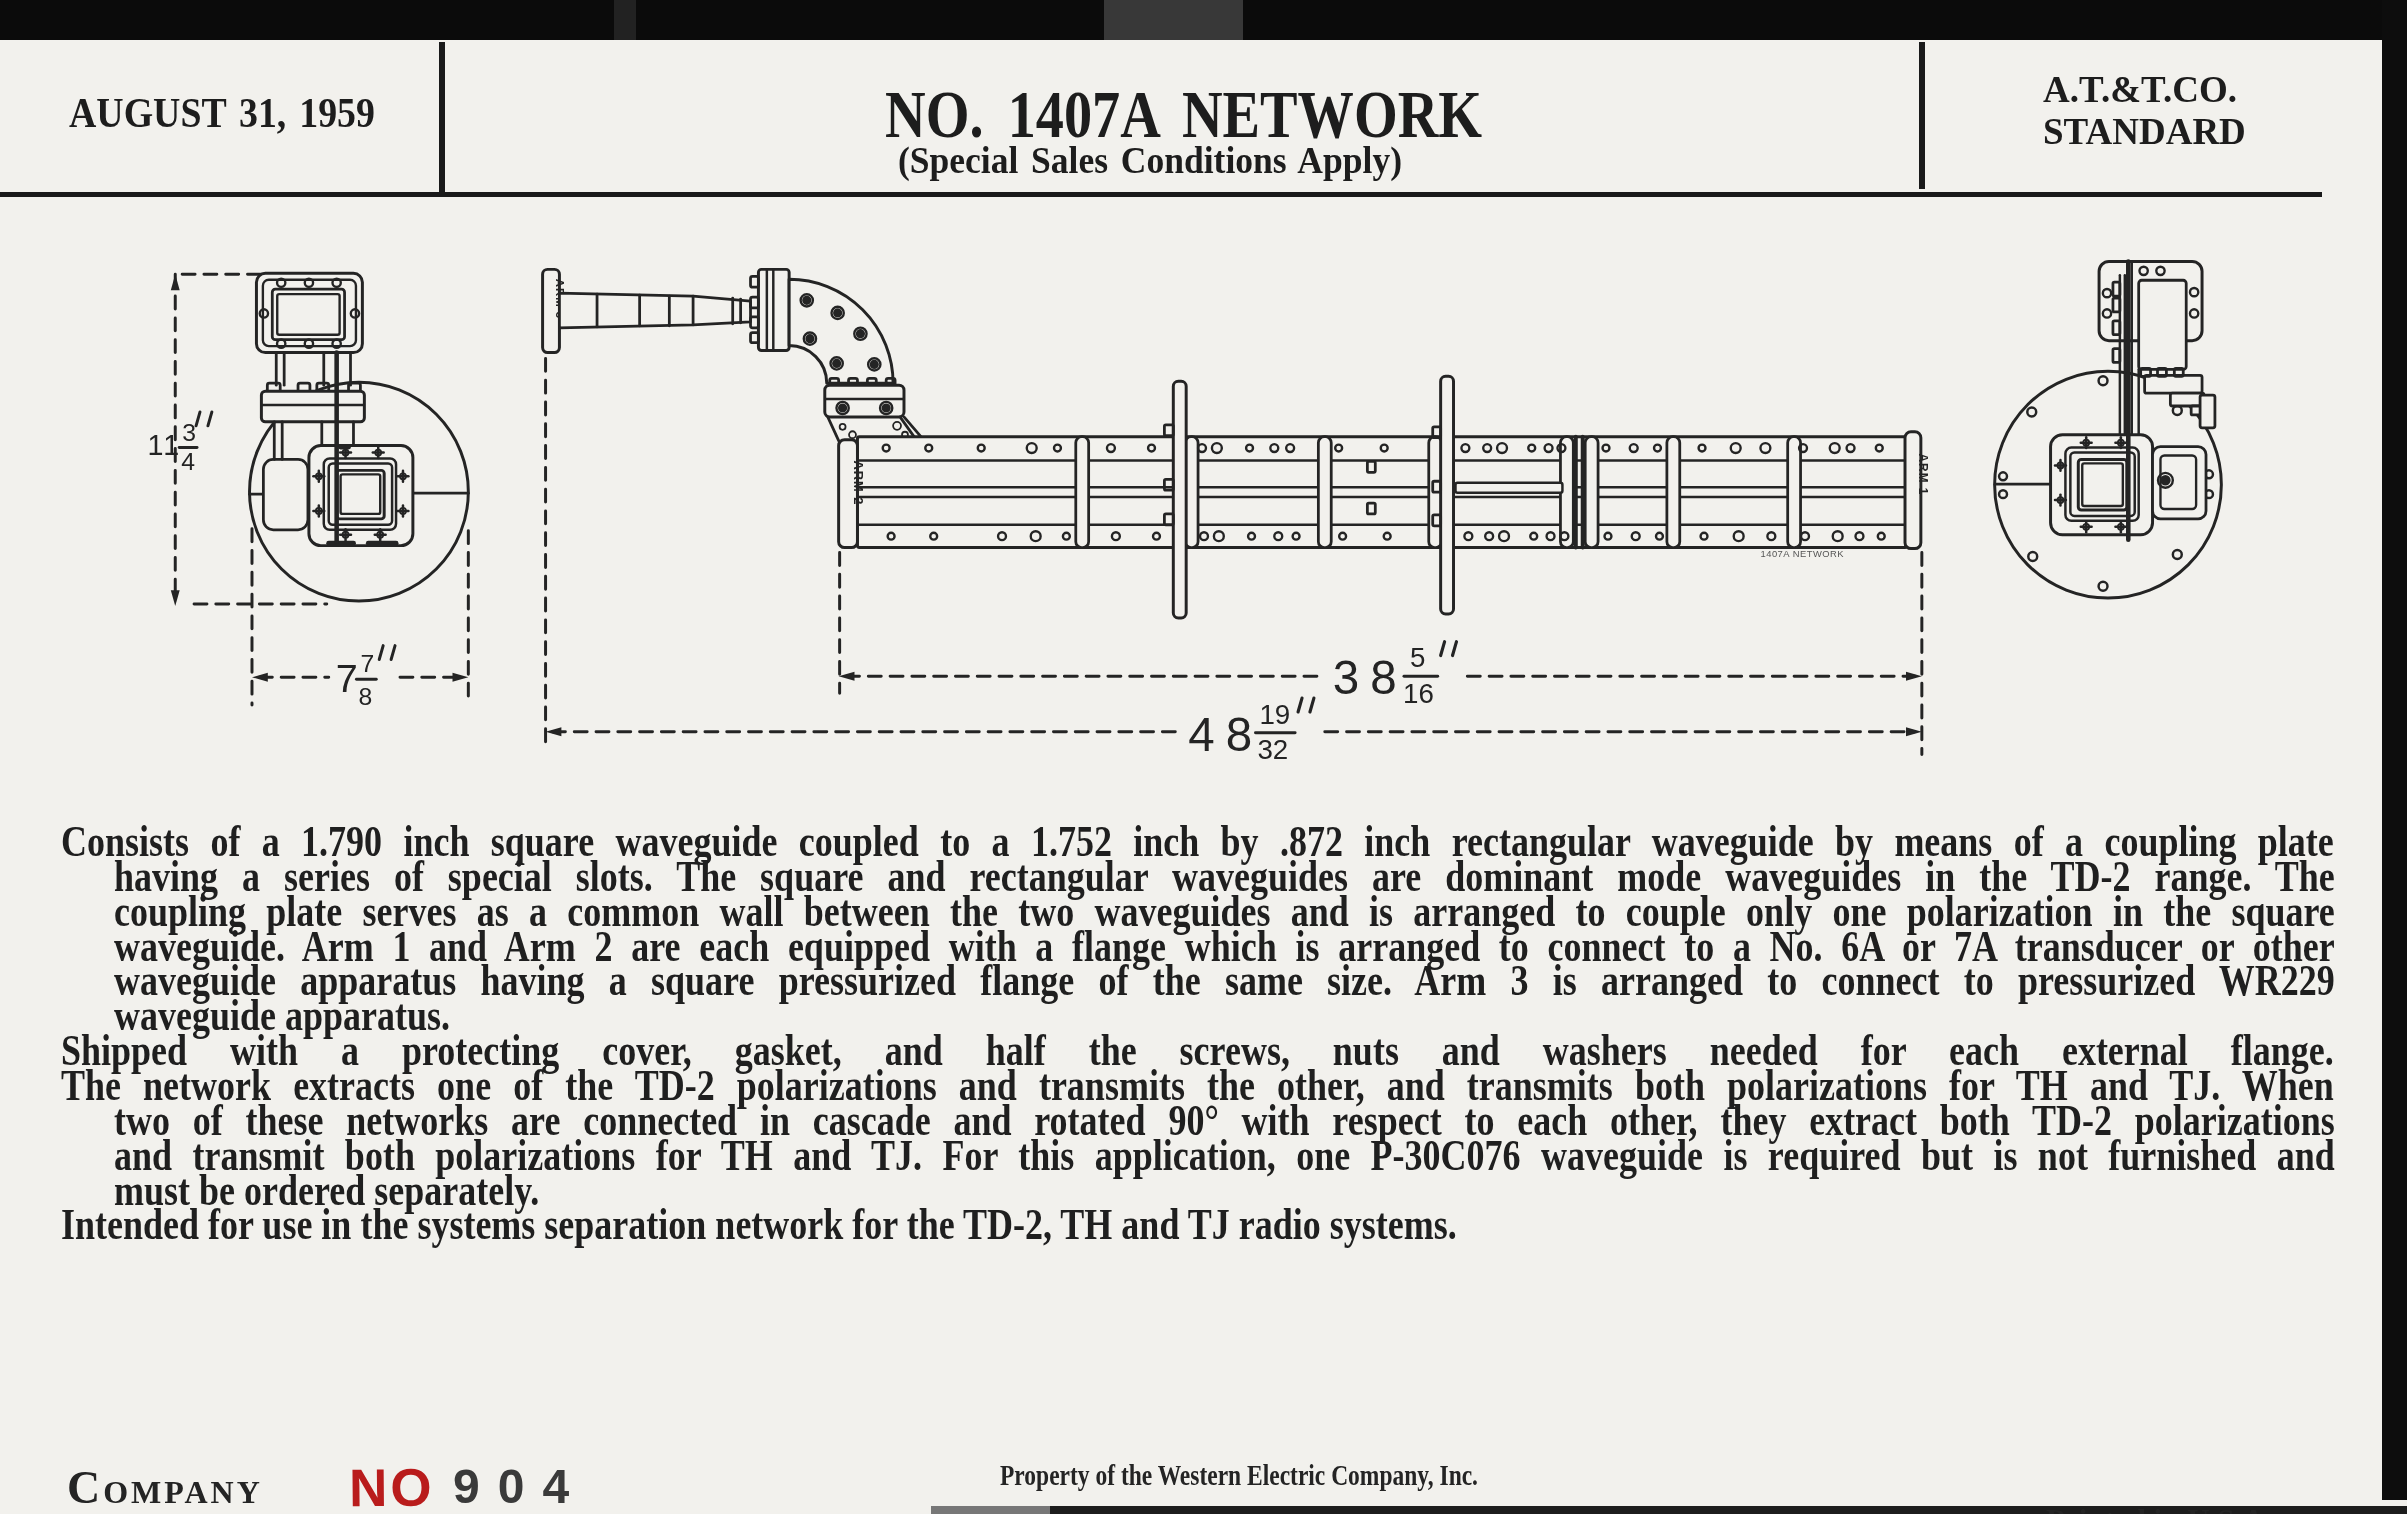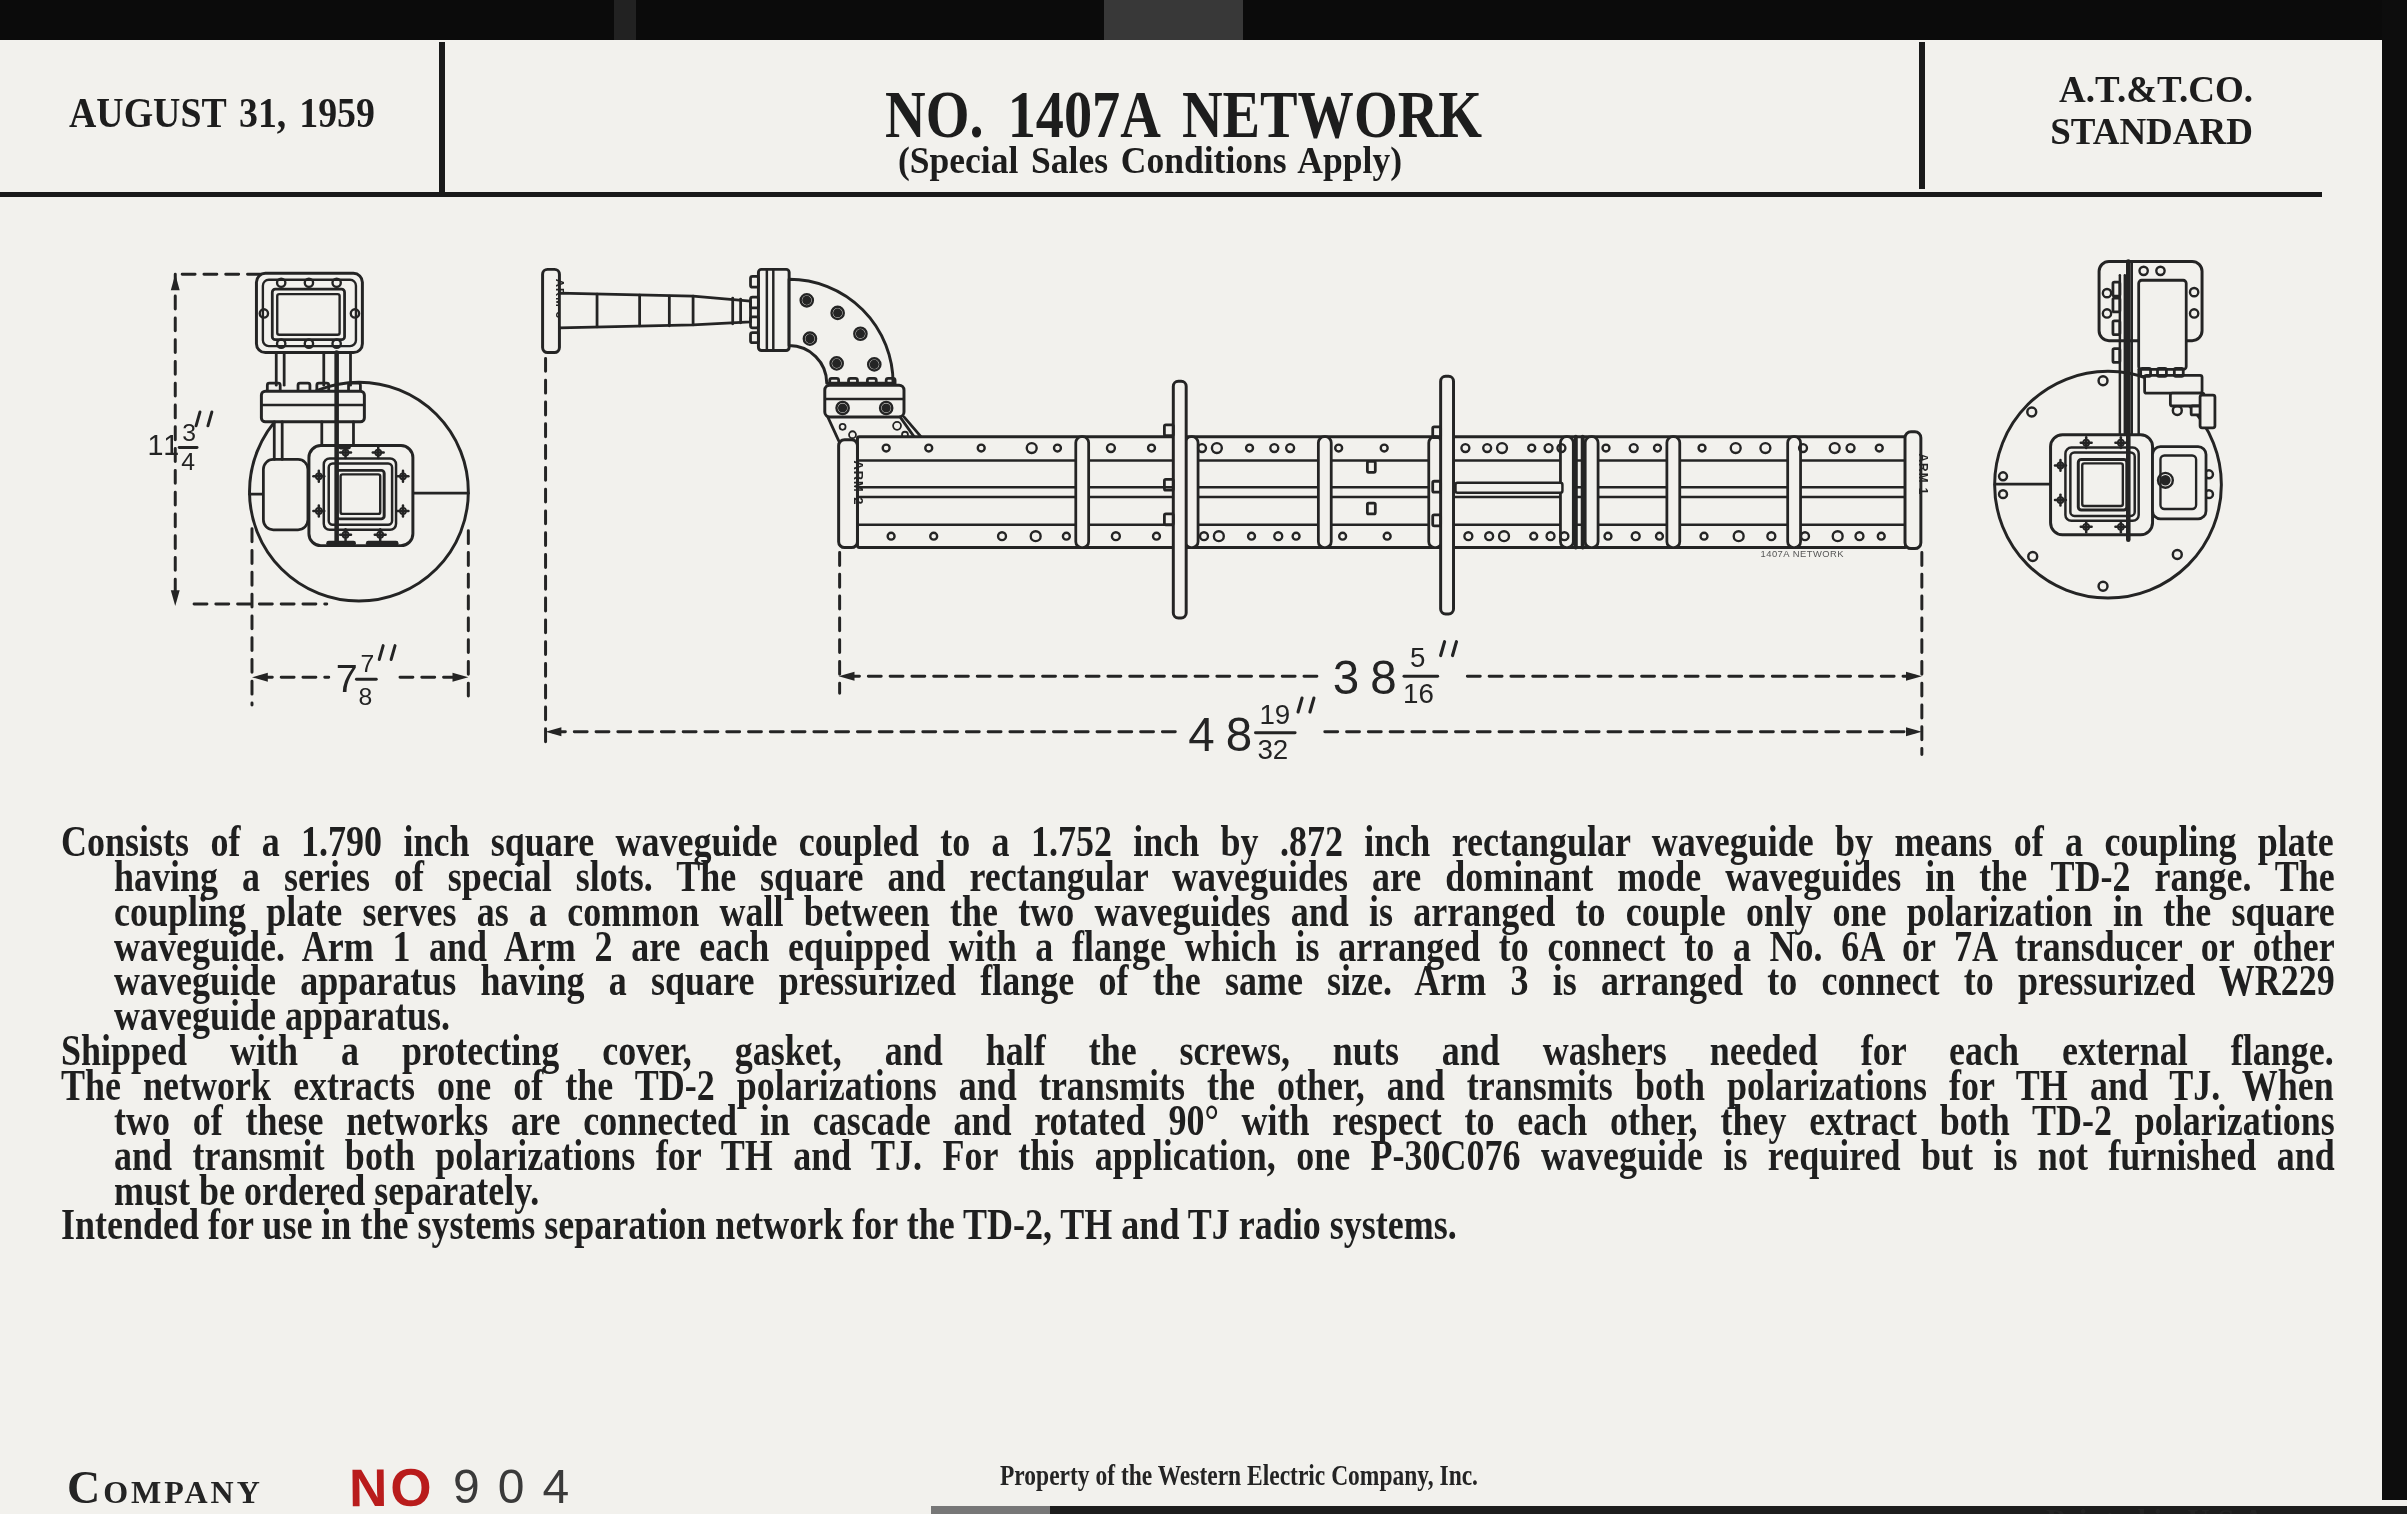--- a/index.html
+++ b/index.html
@@ -34,21 +34,21 @@
 <div class="abs" style="left:439px;top:42px;width:6px;height:150px;background:#1a1a1a;"></div>
 
 <div class="abs" style="left:1919px;top:42px;width:6px;height:147px;background:#1a1a1a;"></div>
 
 <div class="abs" style="left:69px;top:91px;font-size:43px;font-weight:bold;color:#1d1d1d;word-spacing:4px;white-space:nowrap;line-height:43px;transform:scaleX(0.88);transform-origin:left top;">AUGUST 31, 1959</div>
 
 <div class="abs" style="left:885px;top:81px;font-size:67px;font-weight:bold;color:#1d1d1d;word-spacing:12px;white-space:nowrap;line-height:67px;transform:scaleX(0.84);transform-origin:left top;">NO. 1407A NETWORK</div>
 
 <div class="abs" style="left:898px;top:142px;font-size:37px;font-weight:bold;color:#1d1d1d;word-spacing:4px;white-space:nowrap;line-height:37px;transform:scaleX(0.96);transform-origin:left top;">(Special Sales Conditions Apply)</div>
 
-<div class="abs" style="left:2043px;top:69px;width:210px;font-size:37px;font-weight:bold;color:#1d1d1d;text-align:right;line-height:42px;white-space:nowrap;">A.T.&amp;T.CO.<br>STANDARD</div>
+<div class="abs" style="left:2043px;top:69px;width:210px;font-size:37px;font-weight:bold;color:#1d1d1d;text-align:left;line-height:42px;white-space:nowrap;">A.T.&amp;T.CO.<br>STANDARD</div>
 
 <div class="jline" style="left:61px;top:819px;width:2841px;">Consists of a 1.790 inch square waveguide coupled to a 1.752 inch by .872 inch rectangular waveguide by means of a coupling plate</div>
 
 <div class="jline" style="left:114px;top:854px;width:2776px;">having a series of special slots.  The square and rectangular waveguides are dominant mode waveguides in the TD-2 range.  The</div>
 
 <div class="jline" style="left:114px;top:889px;width:2776px;">coupling plate serves as a common wall between the two waveguides and is arranged to couple only one polarization in the square</div>
 
 <div class="jline" style="left:114px;top:924px;width:2776px;">waveguide.  Arm 1 and Arm 2 are each equipped with a flange which is arranged to connect to a No. 6A or 7A transducer or other</div>
 
 <div class="jline" style="left:114px;top:958px;width:2776px;">waveguide apparatus having a square pressurized flange of the same size.  Arm 3 is arranged to connect to pressurized WR229</div>
@@ -64,21 +64,21 @@
 <div class="jline" style="left:114px;top:1133px;width:2776px;">and transmit both polarizations for TH and TJ.  For this application, one P-30C076 waveguide is required but is not furnished and</div>
 
 <div class="nline" style="left:114px;top:1168px;width:2776px;">must be ordered separately.</div>
 
 <div class="nline" style="left:61px;top:1202px;width:2841px;">Intended for use in the systems separation network for the TD-2, TH and TJ radio systems.</div>
 
 <div class="abs" style="left:67px;top:1465px;font-size:46px;line-height:46px;font-weight:bold;color:#242424;font-variant:small-caps;letter-spacing:3px;">Company</div>
 
 <div class="abs" style="left:349px;top:1461px;font-size:53px;line-height:53px;font-weight:bold;color:#b91c1c;font-family:'Liberation Sans',sans-serif;letter-spacing:3px;transform:rotate(-0.5deg);">NO</div>
 
-<div class="abs" style="left:453px;top:1463px;font-size:48px;line-height:48px;font-weight:400;color:#3a3a3a;font-family:'Liberation Sans',sans-serif;letter-spacing:18px;">904</div>
+<div class="abs" style="left:453px;top:1463px;font-size:48px;line-height:48px;font-weight:700;color:#3a3a3a;font-family:'Liberation Sans',sans-serif;letter-spacing:18px;">904</div>
 
 <div class="abs" style="left:1000px;top:1461px;font-size:29px;line-height:29px;font-weight:bold;color:#242424;white-space:nowrap;transform:scaleX(0.81);transform-origin:left top;">Property of the Western Electric Company, Inc.</div>
 
 <div class="abs" style="left:2046px;top:1461px;font-size:31px;line-height:31px;font-weight:bold;color:#242424;white-space:nowrap;margin-top:44px;">Printed in U.S.A.</div>
 
 <svg class="abs" style="left:0;top:0;" width="2408" height="1515" viewBox="0 0 2432 1530" id="drawing">
 <g stroke="#242424" fill="none" stroke-linecap="round" stroke-linejoin="round">
 
 <g>
         <line x1="177" y1="277" x2="177" y2="607" stroke-width="3" stroke-dasharray="13 9"></line>

